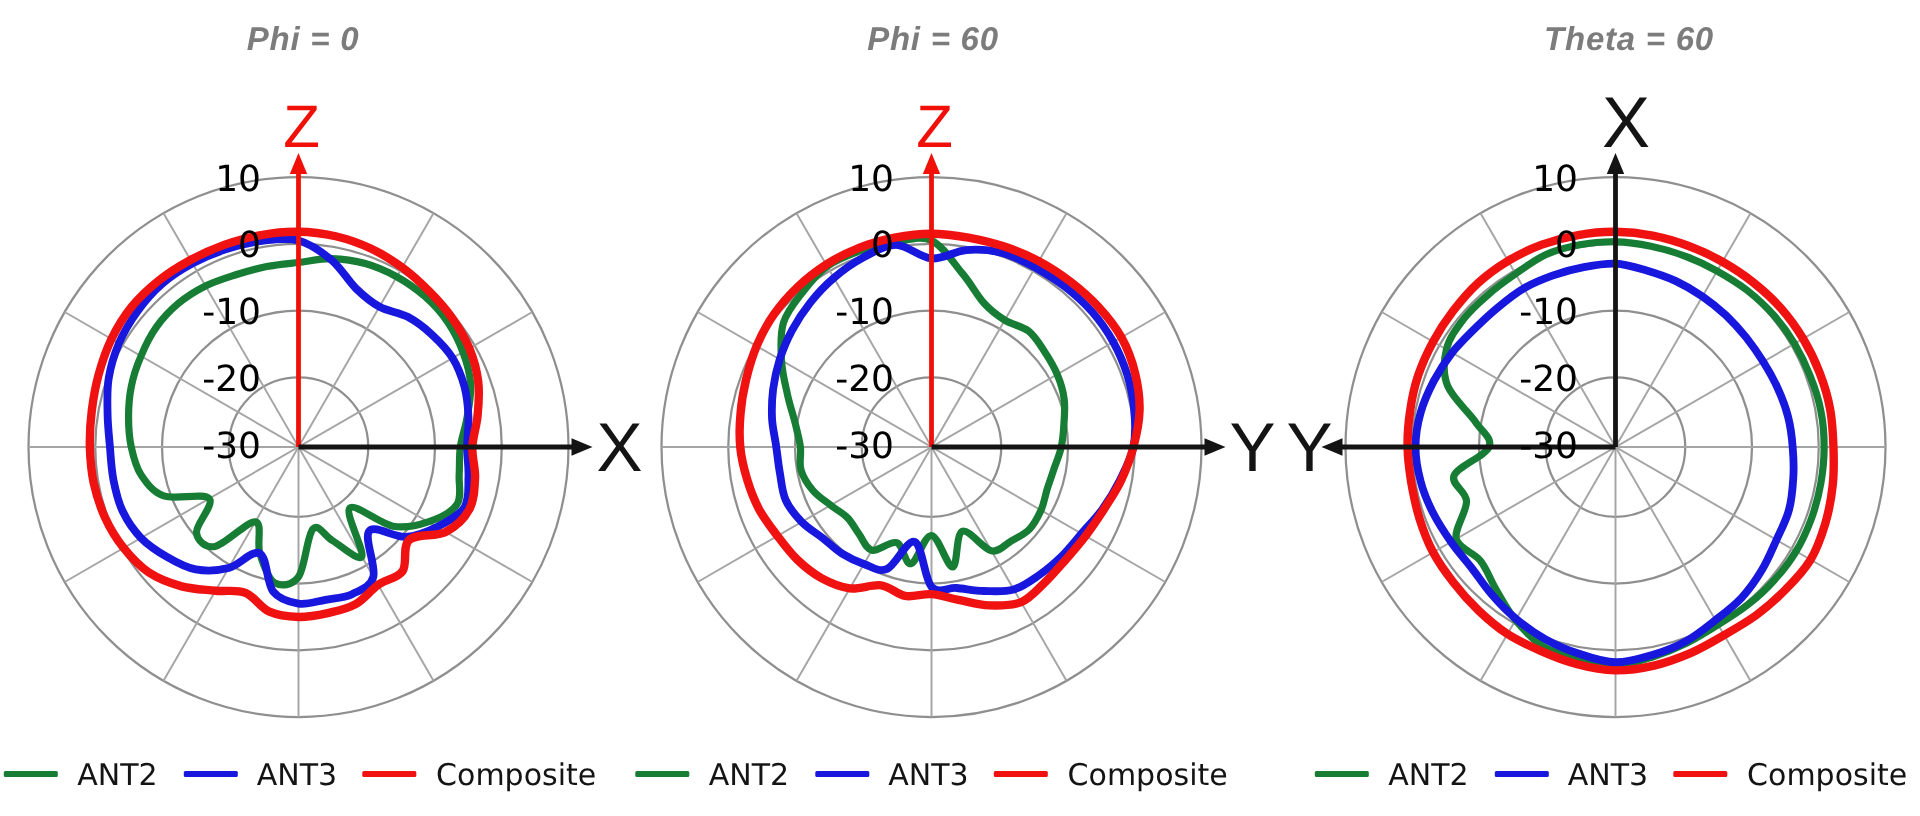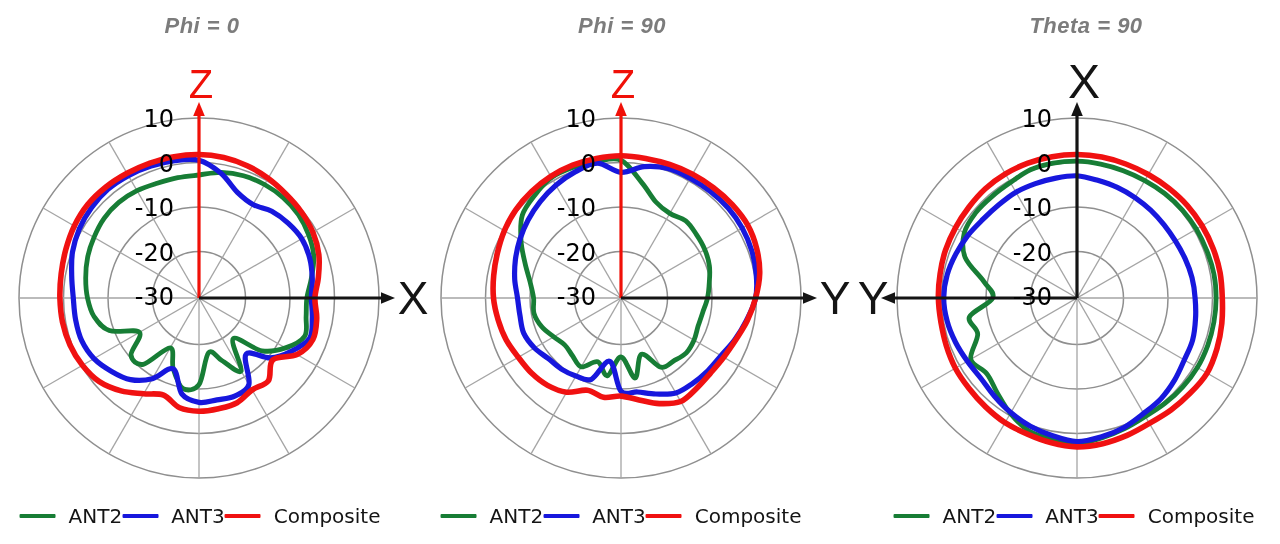--- a/index.html
+++ b/index.html
@@ -3,21 +3,21 @@
 <meta charset="utf-8">
 <style>
   html,body{margin:0;padding:0;background:#ffffff;}
   #canvas{position:relative;width:1280px;height:544px;background:#ffffff;overflow:hidden;
           font-family:"Liberation Sans",sans-serif;}
   #charts{position:absolute;left:0;top:0;}
   .plot-title{position:absolute;top:13px;transform:translateX(-50%);
               font-family:"Liberation Sans",sans-serif;font-style:italic;font-weight:600;
               font-size:22px;color:#7c7c7c;white-space:nowrap;letter-spacing:0.5px;}
   .legend{position:absolute;top:504px;transform:translateX(-50%);display:flex;
-          align-items:center;white-space:nowrap;}
+          align-items:center;gap:17px;white-space:nowrap;}
   .legend-item{display:flex;align-items:center;gap:13px;}
   .legend-swatch{display:inline-block;width:36px;height:4px;border-radius:1px;}
   .legend-label{font-family:"DejaVu Sans","Liberation Sans",sans-serif;font-size:20px;color:#141414;}
   svg text{font-family:"DejaVu Sans","Liberation Sans",sans-serif;}
   .tick-label{font-size:24px;fill:#000000;}
   .axis-letter{font-family:"Liberation Sans",sans-serif;}
 </style>
 </head>
 <body>
 
@@ -103,22 +103,22 @@
         <text x="873" y="314" text-anchor="middle" fill="#141414" font-size="46" class="axis-letter">Y</text>
         <text x="1052" y="127" text-anchor="end" class="tick-label">10</text>
         <text x="1052" y="171.5" text-anchor="end" class="tick-label">0</text>
         <text x="1052" y="216" text-anchor="end" class="tick-label">-10</text>
         <text x="1052" y="260.5" text-anchor="end" class="tick-label">-20</text>
         <text x="1052" y="305" text-anchor="end" class="tick-label">-30</text>
       </g>
     </svg>
 
   <div class="plot-title" style="left:202px">Phi = 0</div>
-  <div class="plot-title" style="left:622px">Phi = 90</div>
-  <div class="plot-title" style="left:1086px">Theta = 90</div>
+  <div class="plot-title" style="left:622px">Phi = 60</div>
+  <div class="plot-title" style="left:1086px">Theta = 60</div>
 
   <div class="legend" style="left:200px">
       <span class="legend-item">
         <span class="legend-swatch" style="background: rgb(23, 125, 53);"></span>
         <span class="legend-label">ANT2</span>
       </span>
       <span class="legend-item">
         <span class="legend-swatch" style="background: rgb(23, 23, 221);"></span>
         <span class="legend-label">ANT3</span>
       </span>

